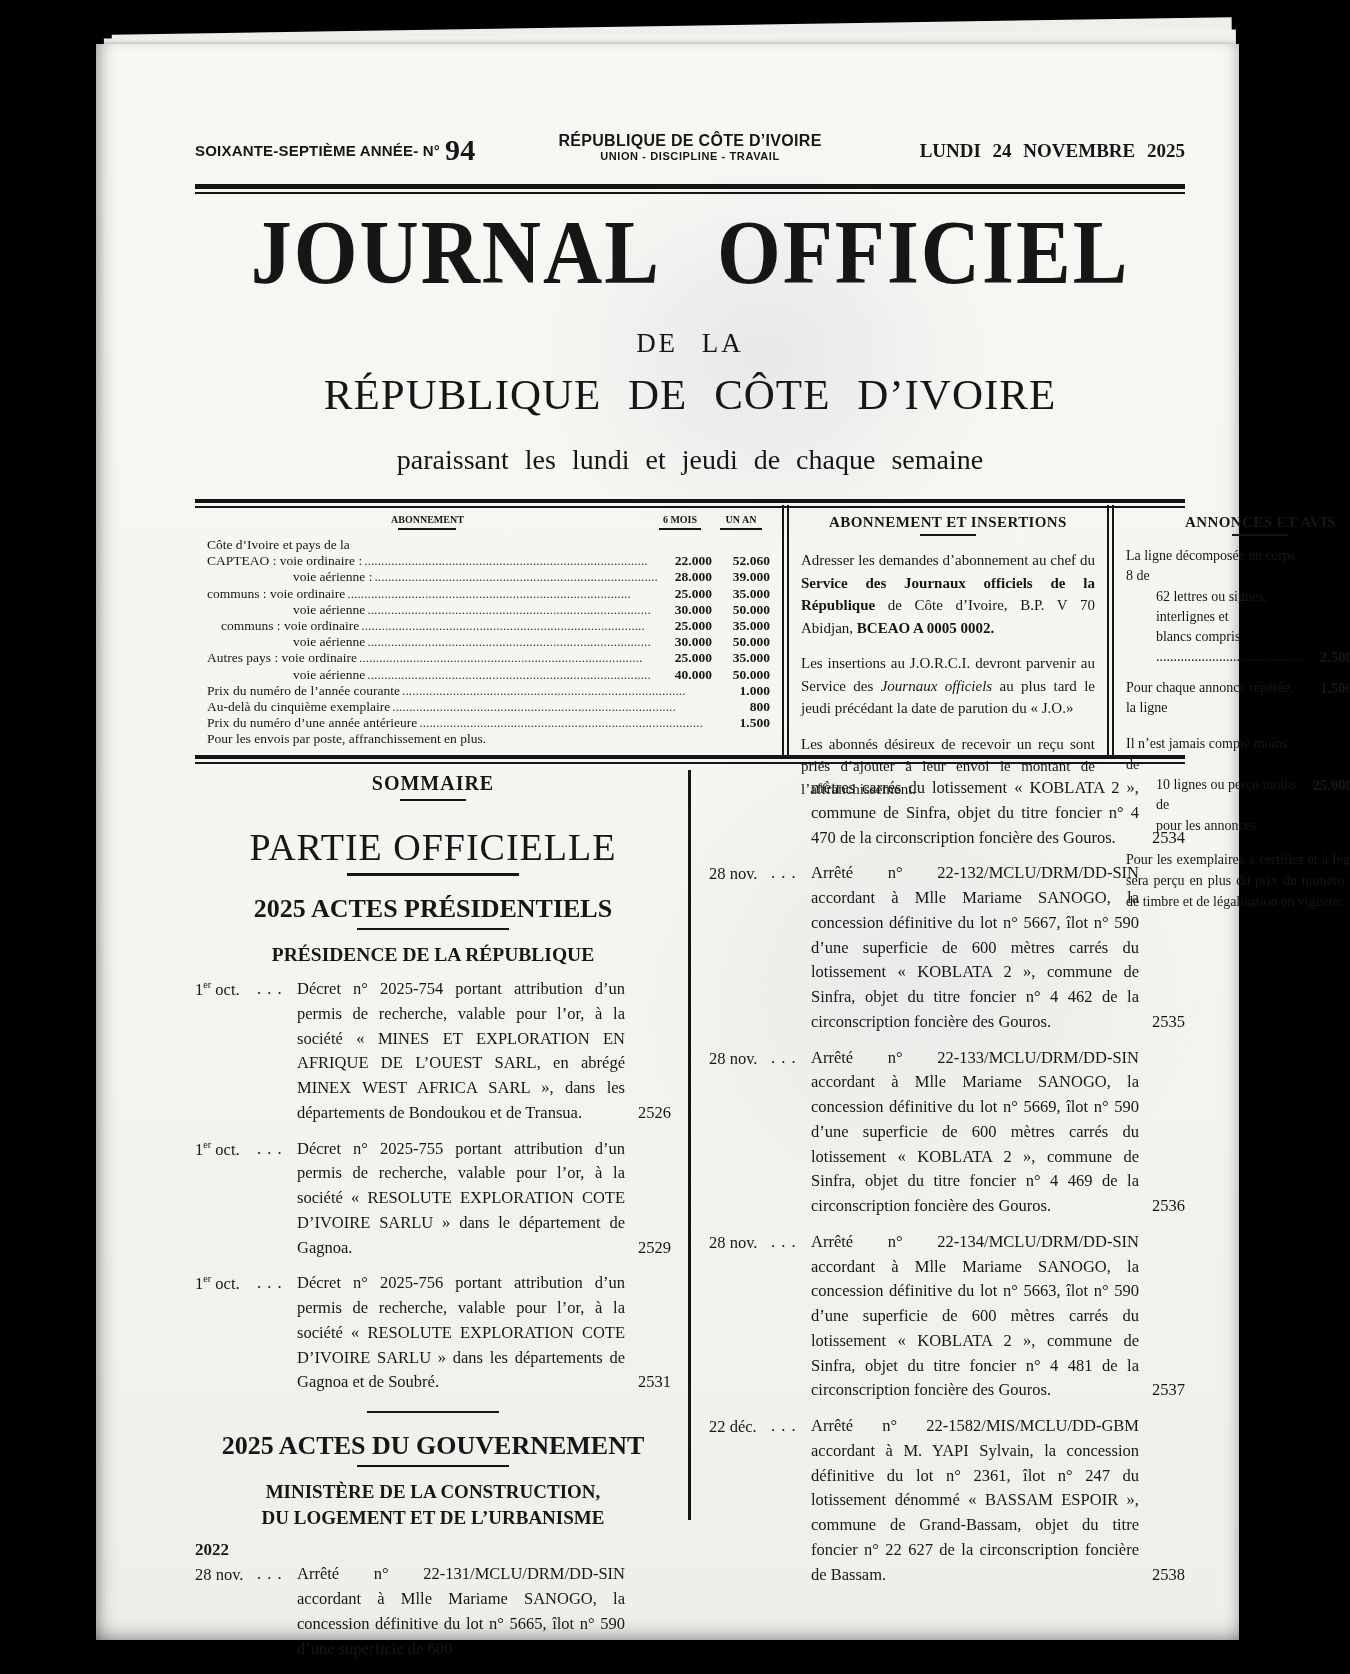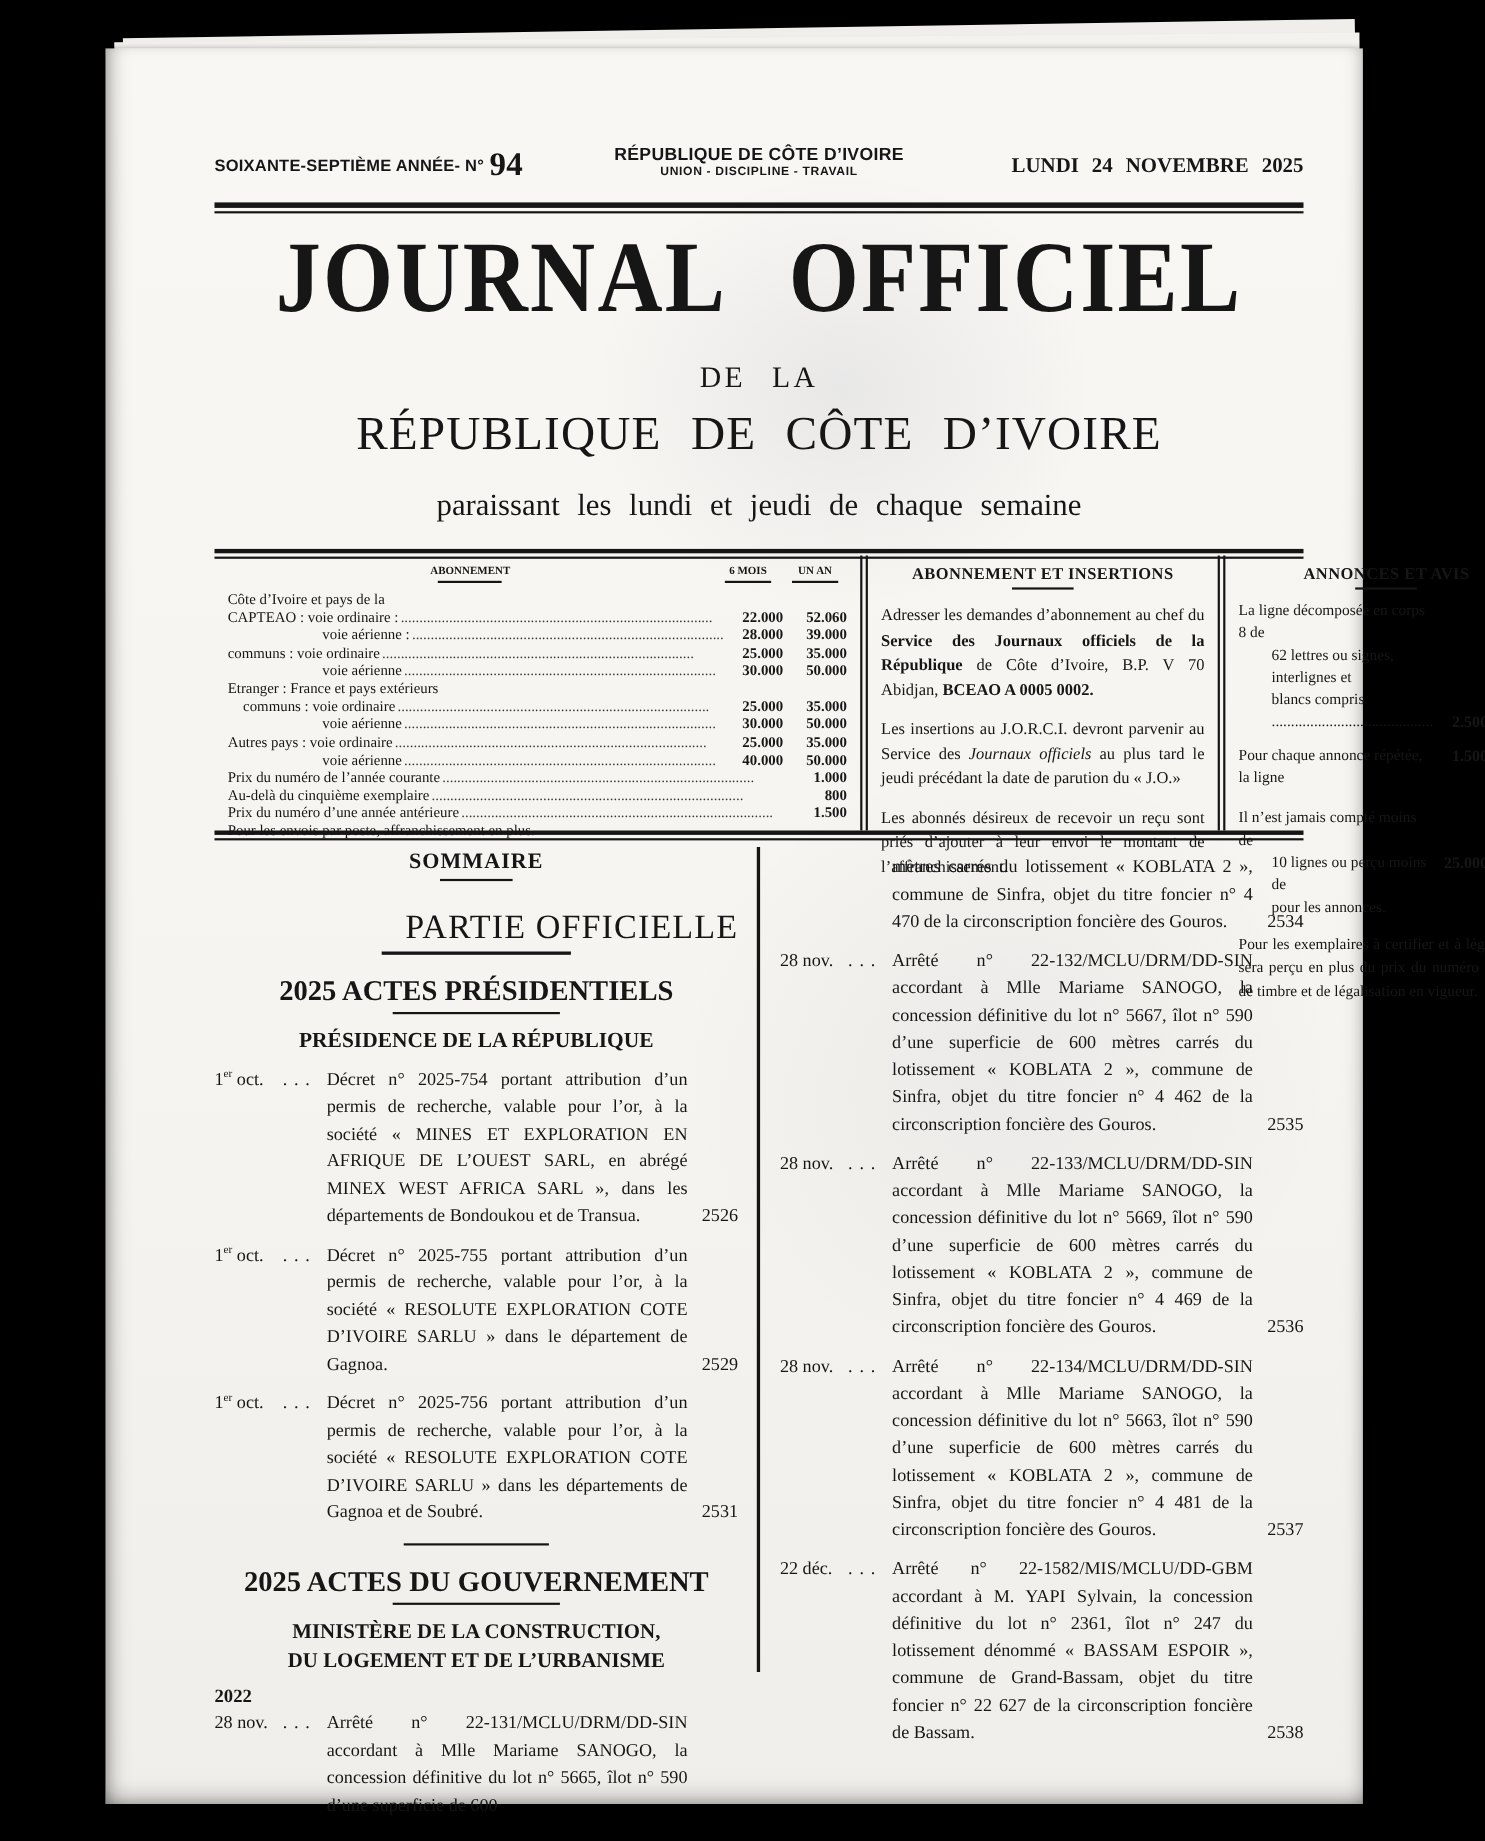--- a/index.html
+++ b/index.html
@@ -82,21 +82,21 @@
   .price-end{align-self:flex-end;}
   .price-mid{align-self:center;}
 
   
   .col-left{position:absolute;left:99px;top:728px;width:476px;}
   .col-right{position:absolute;left:613px;top:728px;width:476px;}
   .divider{position:absolute;left:592px;top:726px;width:3px;height:750px;background:#151515;}
   .h-sommaire{text-align:center;font-weight:bold;font-size:20px;letter-spacing:1px;}
   .h-sommaire::after{content:"";display:block;width:66px;margin:4px auto 0;
                      border-bottom:2px solid #151515;}
-  .h-partie{margin-top:24px;text-align:right;font-size:31px;letter-spacing:1px;}
+  .h-partie{margin-top:24px;text-align:center;font-size:38px;letter-spacing:1px;}
   .h-partie::after{content:"";display:block;width:172px;margin:4px auto 0;
                    border-bottom:3px solid #151515;}
   .h-actes{margin-top:18px;text-align:center;font-weight:bold;font-size:26px;}
   .h-actes::after{content:"";display:block;width:152px;margin:4px auto 0;
                   border-bottom:2px solid #151515;}
   .h-presid{margin-top:14px;text-align:center;font-weight:bold;font-size:19.5px;}
   .h-min{margin-top:12px;text-align:center;font-weight:bold;font-size:19px;line-height:1.35;}
   .y2022{margin-top:10px;font-weight:bold;font-size:17px;}
   .short-rule{width:132px;border-top:2px solid #151515;margin:16px auto 0;}
   .entry{display:flex;margin-top:11px;font-size:16.5px;line-height:1.5;}
@@ -166,23 +166,20 @@
             <span class="lead"></span>
             <span class="val6">25.000</span>
             <span class="valan">35.000</span>
           </div>
         <div class="ab-row ind2">
             <span class="lab">voie aérienne</span>
             <span class="lead"></span>
             <span class="val6">30.000</span>
             <span class="valan">50.000</span>
           </div>
-        <div class="ab-row">
-            <span class="lab">Etranger : France et pays extérieurs</span>
-          </div>
         <div class="ab-row ind1">
             <span class="lab">communs : voie ordinaire</span>
             <span class="lead"></span>
             <span class="val6">25.000</span>
             <span class="valan">35.000</span>
           </div>
         <div class="ab-row ind2">
             <span class="lab">voie aérienne</span>
             <span class="lead"></span>
             <span class="val6">30.000</span>

